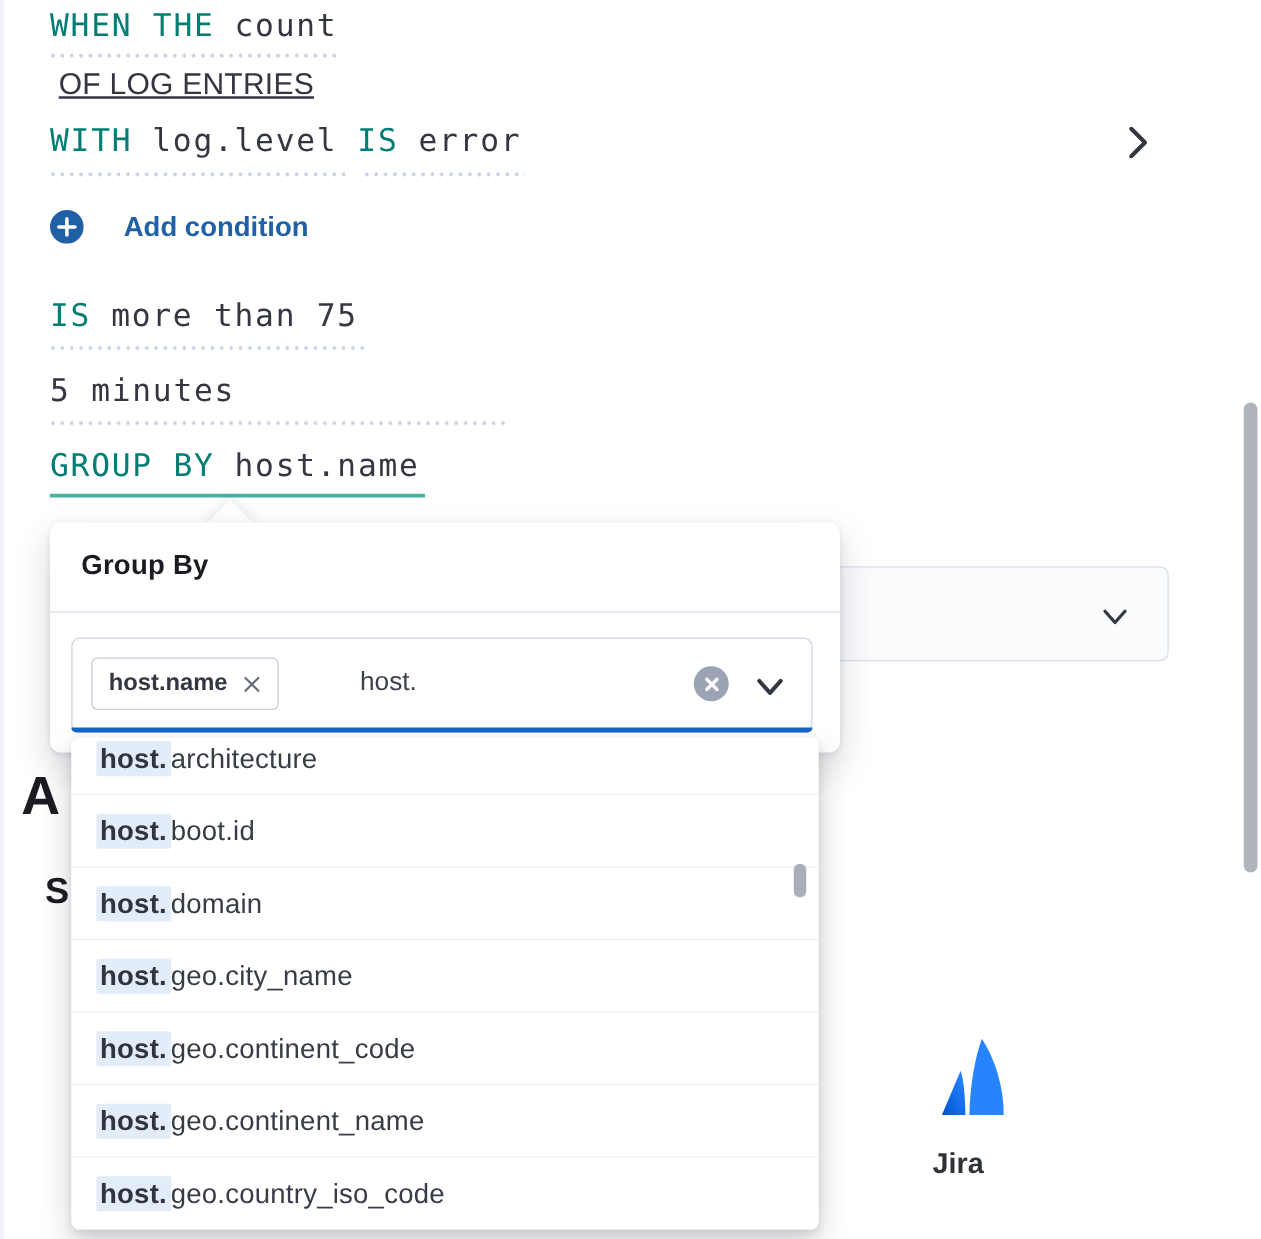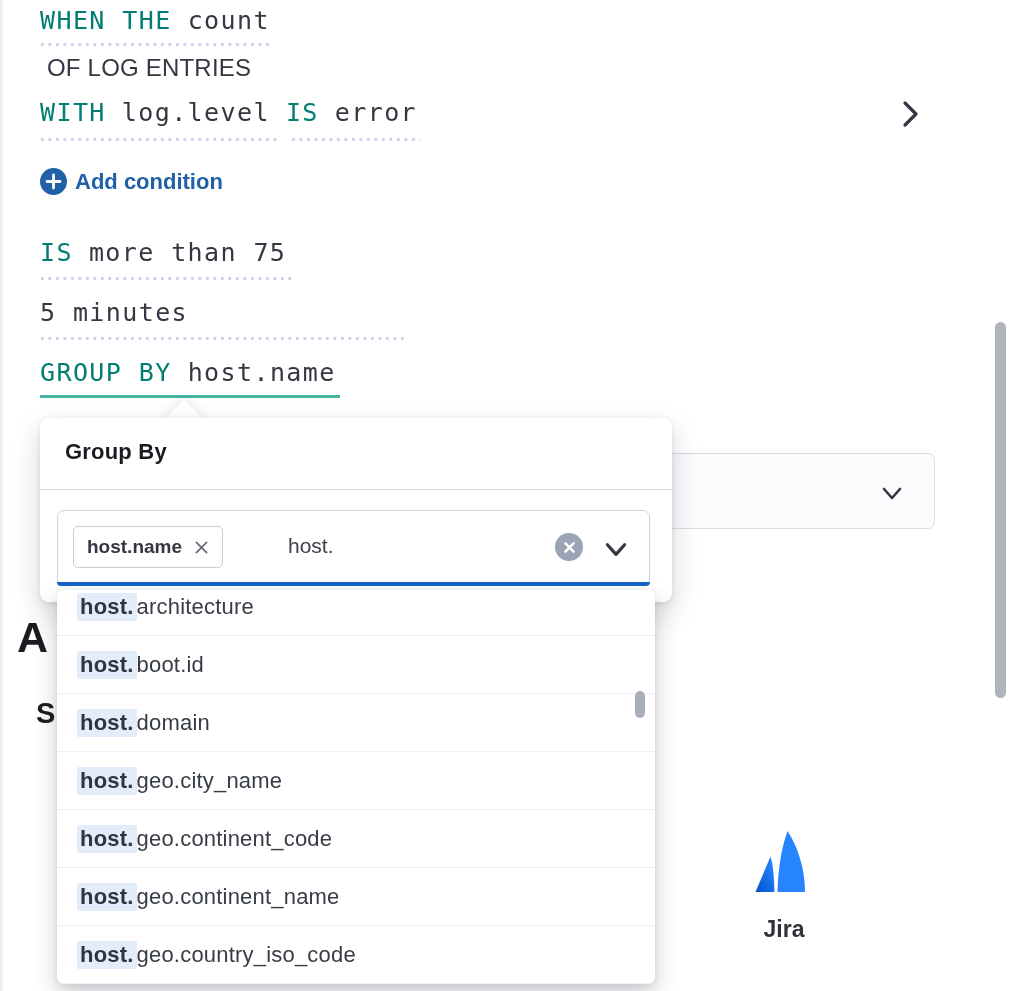--- a/index.html
+++ b/index.html
@@ -16,21 +16,21 @@
     white-space:pre; line-height:1.2; }
   .kw { color:#017D73; }
   .sans-line { position:absolute; font-size:24px; color:#343741; letter-spacing:0.2px; }
 
   .dots { position:absolute; height:5px;
     background-image:radial-gradient(circle at 2.5px 2.5px, #c9d3e6 1.5px, transparent 1.6px);
     background-size:7.5px 5px; background-repeat:repeat-x; }
   .active-underline { position:absolute; height:3px; background:#46b3a3; }
 
   
-  .add-row { position:absolute; left:40px; top:168px; display:flex; align-items:center; gap:8px;
+  .add-row { position:absolute; left:40px; top:168px; display:flex; align-items:center; gap:32px;
     color:#1f60a7; font-size:22px; font-weight:700; cursor:pointer; }
 
   
   .bg-heading { position:absolute; left:17px; top:613px; font-size:43px; font-weight:700;
     color:#1a1c21; z-index:5; }
   .bg-subheading { position:absolute; left:36px; top:697px; font-size:29px; font-weight:700;
     color:#1a1c21; z-index:5; }
 
   
   .bg-select { position:absolute; left:655px; top:453px; width:280px; height:76px;
@@ -67,41 +67,41 @@
   .dd-list { margin-top:-12px; }
   .dd-item { height:58px; display:flex; align-items:center; padding-left:20px;
     border-bottom:1px solid #eceff5; font-size:22px; color:#373c46; cursor:pointer;
     letter-spacing:0.2px; }
   .dd-match { font-weight:700; color:#2f3440; background:#e3ecf9; padding:1px 3px;
     border-radius:2px; }
   .dd-thumb { position:absolute; left:635px; top:691px; width:10px; height:27px;
     background:#a8aeba; border-radius:5px; z-index:31; }
 
   
-  .jira-card { position:absolute; left:746px; top:826px; width:76px; text-align:center;
+  .jira-card { position:absolute; left:746px; top:826px; width:76px; text-align:left;
     cursor:pointer; }
   .jira-label { margin-top:14px; font-size:23px; font-weight:700; color:#2f3338; }
 
   
   .page-scrollbar { position:absolute; left:995px; top:322px; width:11px; height:376px;
     background:#b0b4bd; border-radius:6px; z-index:40; }
 
   .chevron-right-wrap { position:absolute; left:897px; top:99px; cursor:pointer; }
 </style>
 </head>
 <body>
 
 <div class="abs edge-strip"></div>
 
 <div class="mono-line" style="left:40px; top:6px;justify-content:space-between;">
   <span class="kw">WHEN THE</span><span>count</span>
 </div>
 <div class="dots" style="left:40px; top:42px; width:232px;"></div>
 
-<div class="sans-line" style="left:47px; top:54px;">OF LOG ENTRIES</div>
+<div class="sans-line" style="left:47px; top:54px;text-decoration:underline;">OF LOG ENTRIES</div>
 
 <div class="mono-line" style="left:40px; top:98px;text-align:center;">
   <span class="kw">WITH</span><span>log.level</span><span class="kw">IS</span><span>error</span>
 </div>
 <div class="dots" style="left:40px; top:137px; width:237px;"></div>
 <div class="dots" style="left:291px; top:137px; width:129px;"></div>
 
 <div class="chevron-right-wrap">
   <svg width="26" height="30" viewBox="0 0 26 30">
     <polyline points="8 4 19 15 8 26" fill="none" stroke="#343741" stroke-width="3.2" stroke-linecap="round" stroke-linejoin="round"></polyline>

